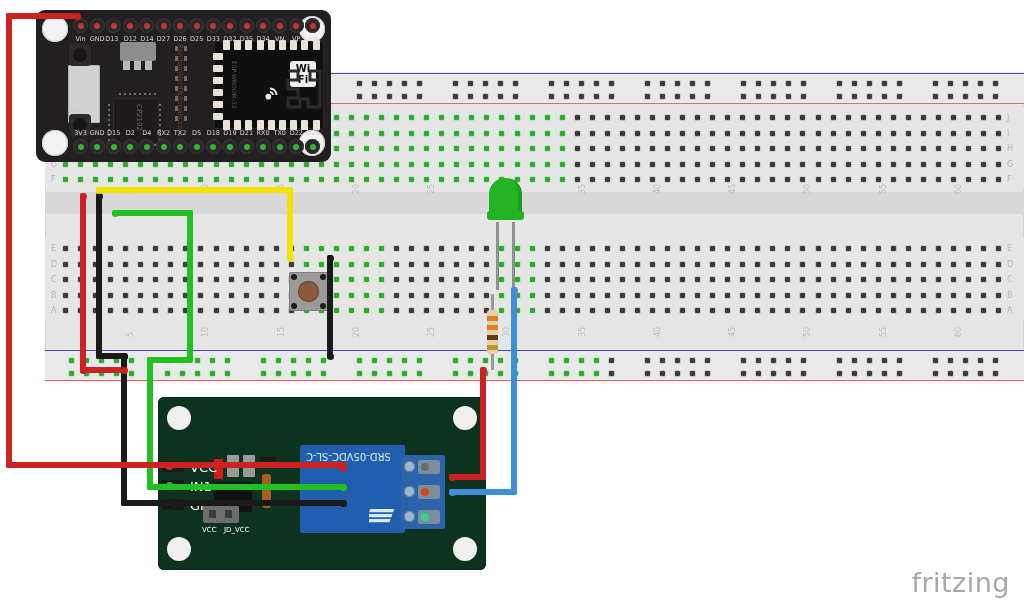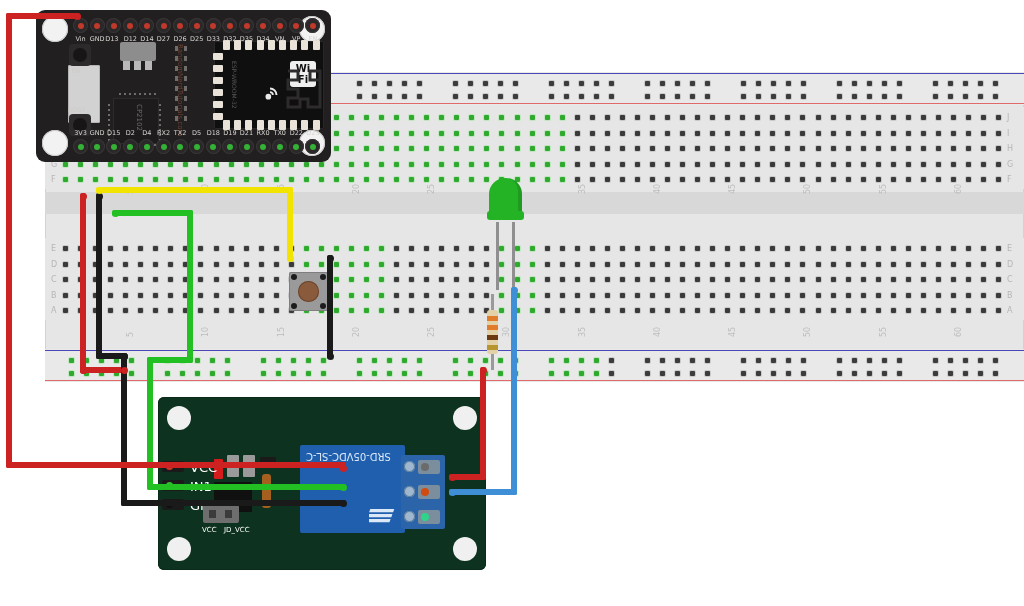--- a/index.html
+++ b/index.html
@@ -1305,20 +1305,21 @@
   <div id="resistor">
     <div class="rlead" style="top:-14px;height:18px;"></div>
     <div class="rlead" style="bottom:-14px;height:18px;"></div>
     <div class="rb" style="top:2px;height:44px;"></div>
     <div class="band" style="top: 8px; background: rgb(224, 124, 42);"></div>
     <div class="band" style="top: 17px; background: rgb(224, 124, 42);"></div>
     <div class="band" style="top: 27px; background: rgb(107, 58, 18);"></div>
     <div class="band" style="top: 37px; background: rgb(184, 150, 47);"></div>
   </div>
 
+  <div id="fritzing">fritzing</div>
 <div class="ledleg" style="left: 496px; top: 222px; height: 68px; z-index: 14;"></div>
     <div class="ledleg" style="left: 512px; top: 222px; height: 68px; z-index: 14;"></div>
     <div class="wire" style="left: 6px; top: 13px; width: 74px; height: 6px; background: rgb(204, 34, 34); z-index: 22;"></div>
     <div class="wire" style="left: 6px; top: 13px; width: 6px; height: 455px; background: rgb(204, 34, 34); z-index: 22;"></div>
     <div class="wire" style="left: 6px; top: 462px; width: 340px; height: 6px; background: rgb(204, 34, 34); z-index: 22;"></div>
     <div class="wire" style="left: 340px; top: 462px; width: 6px; height: 9px; background: rgb(204, 34, 34); z-index: 22;"></div>
     <div class="wire-end" style="left: 73.5px; top: 12.5px; background: rgb(204, 34, 34); z-index: 23;"></div>
     <div class="wire-end" style="left: 339.5px; top: 464.5px; background: rgb(204, 34, 34); z-index: 23;"></div>
     <div class="wire" style="left: 80px; top: 193px; width: 6px; height: 180px; background: rgb(204, 34, 34); z-index: 21;"></div>
     <div class="wire-end" style="left: 79.5px; top: 192.5px; background: rgb(204, 34, 34); z-index: 22;"></div>

